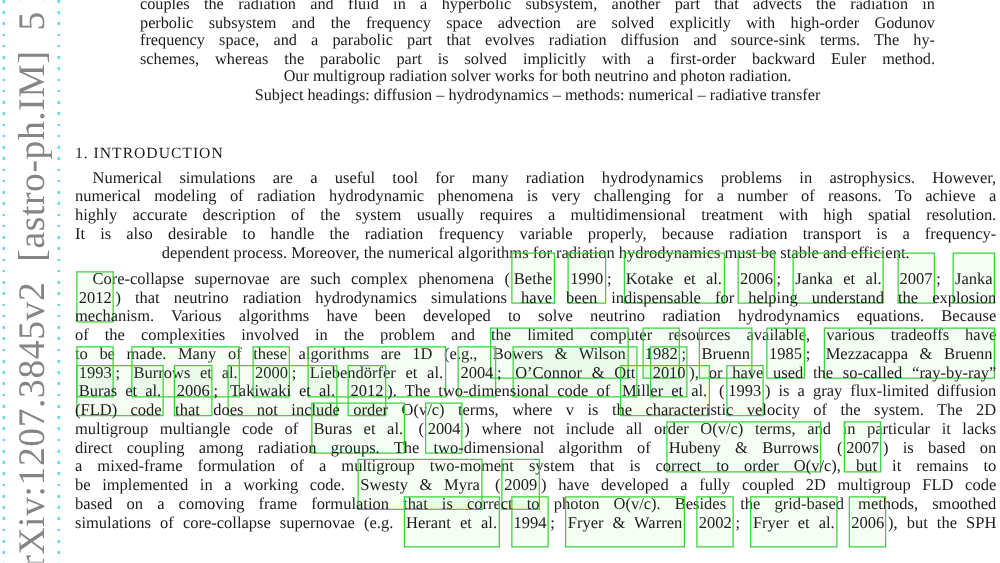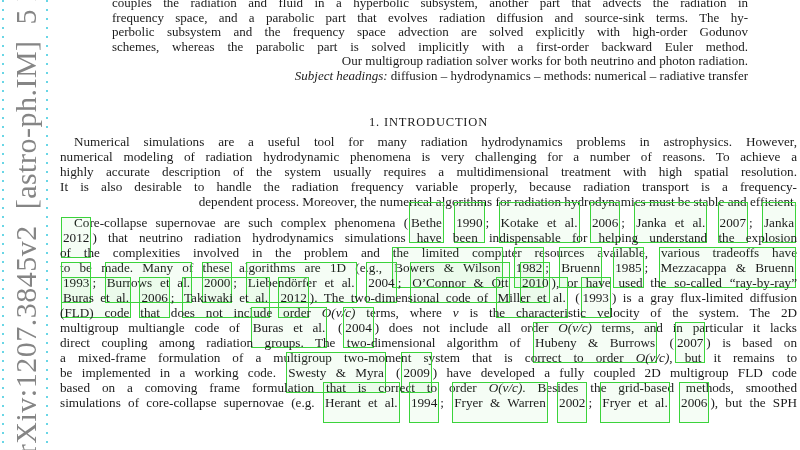--- a/index.html
+++ b/index.html
@@ -24,74 +24,75 @@
     color:var(--stamp,#858585);
   }
   
   .abstract{
     position:absolute;left:112px;top:-4px;width:636px;
     font-size:13px;line-height:14.5px;
   }
   
   .heading{
     position:absolute;left:60px;top:115px;width:737px;
-    text-align:center;font-size:12.5px;letter-spacing:0.8px;
+    font-size:12.5px;letter-spacing:0.8px;
   }
   
   .para{
     position:absolute;left:60px;width:737px;
     font-size:13.2px;line-height:15px;
   }
   .p1{top:134px;}
   .p2{top:215px;}
   .line{text-align:justify;text-align-last:justify;white-space:nowrap;}
-  .line.nj{text-align:right;text-align-last:auto;}
+  .line.nj{text-align:center;text-align-last:auto;}
   .line.ind{text-indent:14px;}
   .abstract .line{white-space:normal;}
-  .it{font-style:italic;}
+  .it{}
   .cite{
     border:1px solid var(--cite,#3bd33b);
     background:rgba(60,220,60,0.05);
     padding:12px 1px;margin:0 1px;
   }
 </style>
 </head>
 <body style="--cite: #3bd33b; --guide: #69d6e6; --stamp: #858585; color: rgb(27, 27, 27); background: rgb(255, 255, 255);">
 
 <div class="page">
   <div class="guide g1"></div>
   <div class="guide g2"></div>
   <div class="arxiv">arXiv:1207.3845v2  [astro-ph.IM]  5 Nov 2012</div>
 
   <div class="abstract">
       <div class="line"><span>couples the radiation and fluid in a hyperbolic subsystem, another part that advects the radiation in</span></div>
+      <div class="line"><span>perbolic subsystem and the frequency space advection are solved explicitly with high-order Godunov</span></div>
       <div class="line"><span>frequency space, and a parabolic part that evolves radiation diffusion and source-sink terms. The hy-</span></div>
-      <div class="line"><span>perbolic subsystem and the frequency space advection are solved explicitly with high-order Godunov</span></div>
       <div class="line"><span>schemes, whereas the parabolic part is solved implicitly with a first-order backward Euler method.</span></div>
       <div class="line nj"><span>Our multigroup radiation solver works for both neutrino and photon radiation.</span></div>
       <div class="line nj"><span class="it">Subject headings:</span><span> diffusion – hydrodynamics – methods: numerical – radiative transfer</span></div>
     </div>
 
   <div class="heading">1. INTRODUCTION</div>
 
   <div class="para p1">
       <div class="line ind"><span>Numerical simulations are a useful tool for many radiation hydrodynamics problems in astrophysics. However,</span></div>
       <div class="line"><span>numerical modeling of radiation hydrodynamic phenomena is very challenging for a number of reasons. To achieve a</span></div>
       <div class="line"><span>highly accurate description of the system usually requires a multidimensional treatment with high spatial resolution.</span></div>
       <div class="line"><span>It is also desirable to handle the radiation frequency variable properly, because radiation transport is a frequency-</span></div>
       <div class="line nj"><span>dependent process. Moreover, the numerical algorithms for radiation hydrodynamics must be stable and efficient.</span></div>
     </div>
   <div class="para p2">
       <div class="line ind"><span>Core-collapse supernovae are such complex phenomena (</span><span class="cite">Bethe</span><span> </span><span class="cite">1990</span><span>; </span><span class="cite">Kotake et al.</span><span> </span><span class="cite">2006</span><span>; </span><span class="cite">Janka et al.</span><span> </span><span class="cite">2007</span><span>; </span><span class="cite">Janka</span></div>
       <div class="line"><span class="cite">2012</span><span>) that neutrino radiation hydrodynamics simulations have been indispensable for helping understand the explosion</span></div>
+      <div class="line"><span>mechanism. Various algorithms have been developed to solve neutrino radiation hydrodynamics equations. Because</span></div>
       <div class="line"><span>of the complexities involved in the problem and the limited computer resources available, various tradeoffs have</span></div>
       <div class="line"><span>to be made. Many of these algorithms are 1D (e.g., </span><span class="cite">Bowers &amp; Wilson</span><span> </span><span class="cite">1982</span><span>; </span><span class="cite">Bruenn</span><span> </span><span class="cite">1985</span><span>; </span><span class="cite">Mezzacappa &amp; Bruenn</span></div>
       <div class="line"><span class="cite">1993</span><span>; </span><span class="cite">Burrows et al.</span><span> </span><span class="cite">2000</span><span>; </span><span class="cite">Liebendörfer et al.</span><span> </span><span class="cite">2004</span><span>; </span><span class="cite">O’Connor &amp; Ott</span><span> </span><span class="cite">2010</span><span>), or have used the so-called “ray-by-ray”</span></div>
       <div class="line"><span class="cite">Buras et al.</span><span> </span><span class="cite">2006</span><span>; </span><span class="cite">Takiwaki et al.</span><span> </span><span class="cite">2012</span><span>). The two-dimensional code of </span><span class="cite">Miller et al.</span><span> (</span><span class="cite">1993</span><span>) is a gray flux-limited diffusion</span></div>
       <div class="line"><span>(FLD) code that does not include order </span><span class="it">O(v/c)</span><span> terms, where </span><span class="it">v</span><span> is the characteristic velocity of the system. The 2D</span></div>
-      <div class="line"><span>multigroup multiangle code of </span><span class="cite">Buras et al.</span><span> (</span><span class="cite">2004</span><span>) does not include all order </span><span class="it">O(v/c)</span><span> terms, and in particular it lacks</span></div>
+      <div class="line"><span>multigroup multiangle code of </span><span class="cite">Buras et al.</span><span> (</span><span class="cite">2004</span><span>) where not include all order </span><span class="it">O(v/c)</span><span> terms, and in particular it lacks</span></div>
       <div class="line"><span>direct coupling among radiation groups. The two-dimensional algorithm of </span><span class="cite">Hubeny &amp; Burrows</span><span> (</span><span class="cite">2007</span><span>) is based on</span></div>
       <div class="line"><span>a mixed-frame formulation of a multigroup two-moment system that is correct to order </span><span class="it">O(v/c)</span><span>, but it remains to</span></div>
       <div class="line"><span>be implemented in a working code. </span><span class="cite">Swesty &amp; Myra</span><span> (</span><span class="cite">2009</span><span>) have developed a fully coupled 2D multigroup FLD code</span></div>
-      <div class="line"><span>based on a comoving frame formulation that is correct to order </span><span class="it">O(v/c)</span><span>. Besides the grid-based methods, smoothed</span></div>
+      <div class="line"><span>based on a comoving frame formulation that is correct to photon </span><span class="it">O(v/c)</span><span>. Besides the grid-based methods, smoothed</span></div>
       <div class="line"><span>simulations of core-collapse supernovae (e.g. </span><span class="cite">Herant et al.</span><span> </span><span class="cite">1994</span><span>; </span><span class="cite">Fryer &amp; Warren</span><span> </span><span class="cite">2002</span><span>; </span><span class="cite">Fryer et al.</span><span> </span><span class="cite">2006</span><span>), but the SPH</span></div>
     </div>
 </div>
 
 </body></html>

